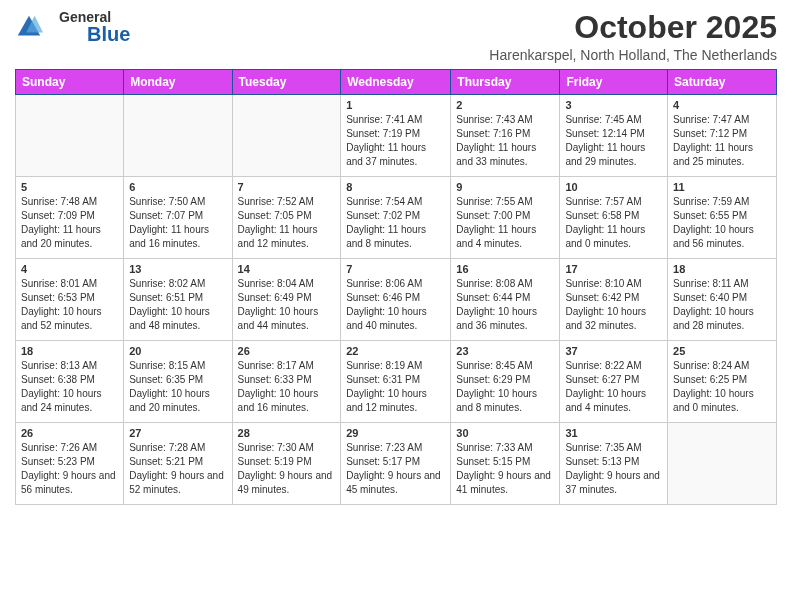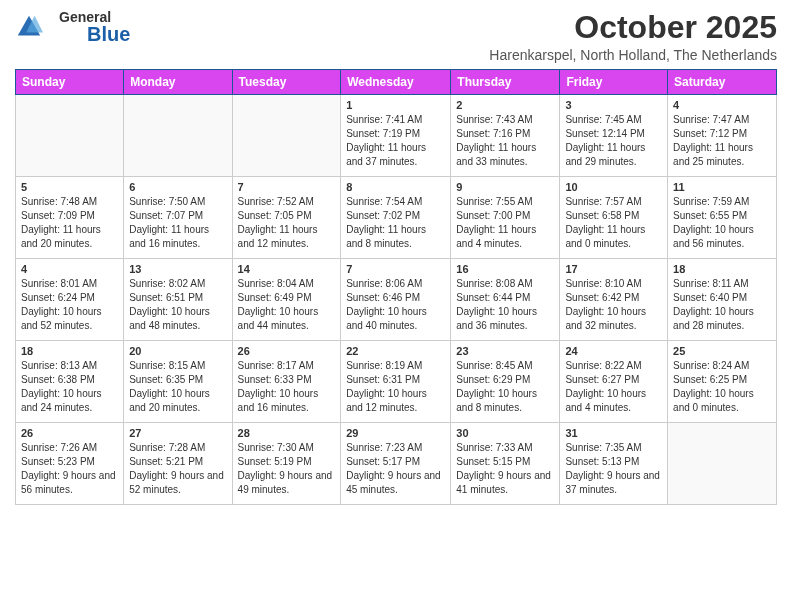--- a/index.html
+++ b/index.html
@@ -217,21 +217,21 @@
             <div class="cell-content">Sunrise: 7:59 AM
 Sunset: 6:55 PM
 Daylight: 10 hours
 and 56 minutes.</div>
           </td>
         </tr>
         <tr>
           <td>
             <span class="day-number">4</span>
             <div class="cell-content">Sunrise: 8:01 AM
-Sunset: 6:24 PM
+Sunset: 6:53 PM
 Daylight: 10 hours
 and 52 minutes.</div>
           </td>
           <td>
             <span class="day-number">13</span>
             <div class="cell-content">Sunrise: 8:02 AM
 Sunset: 6:51 PM
 Daylight: 10 hours
 and 48 minutes.</div>
           </td>
@@ -301,21 +301,21 @@
 and 12 minutes.</div>
           </td>
           <td>
             <span class="day-number">23</span>
             <div class="cell-content">Sunrise: 8:45 AM
 Sunset: 6:29 PM
 Daylight: 10 hours
 and 8 minutes.</div>
           </td>
           <td>
-            <span class="day-number">24</span>
+            <span class="day-number">37</span>
             <div class="cell-content">Sunrise: 8:22 AM
 Sunset: 6:27 PM
 Daylight: 10 hours
 and 4 minutes.</div>
           </td>
           <td>
             <span class="day-number">25</span>
             <div class="cell-content">Sunrise: 8:24 AM
 Sunset: 6:25 PM
 Daylight: 10 hours

